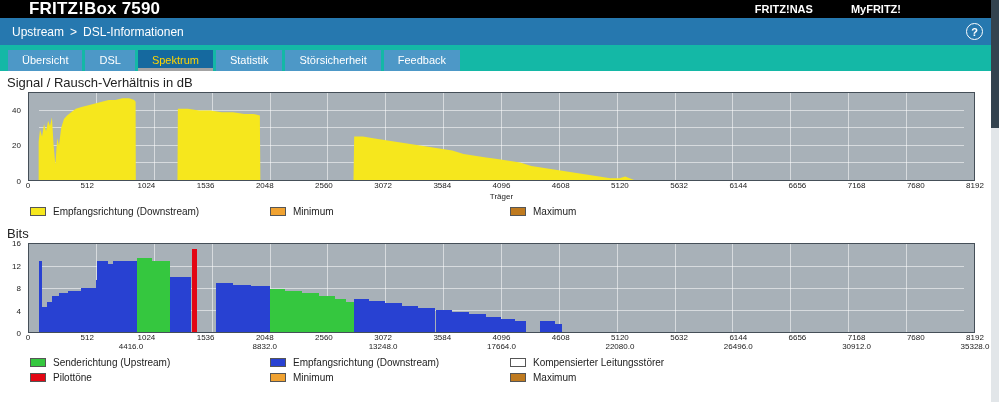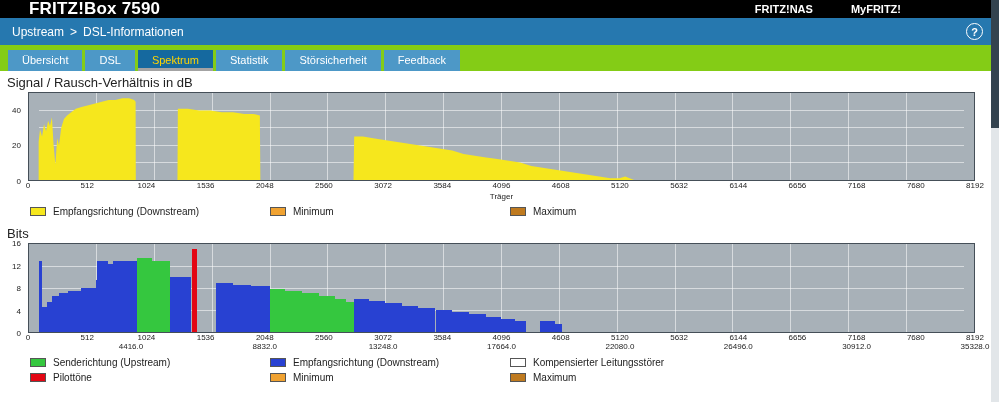--- a/index.html
+++ b/index.html
@@ -9,21 +9,21 @@
   .header { height: 18px; background: #000000; display: flex; align-items: center; justify-content: space-between; padding-left: 29px; }
   .brand { color: #fff; font-size: 17px; font-weight: bold; letter-spacing: .2px; }
   .header-links { display: flex; gap: 38px; margin-right: 98px; }
   .header-links span { color: #fff; font-size: 11px; font-weight: bold; cursor: pointer; }
 
   .breadcrumb { height: 27px; background: #2678af; display: flex; align-items: center; padding-left: 12px; color: #fff; font-size: 12px; gap: 6px; position: relative; }
   .crumb { cursor: default; }
   .crumb.link { cursor: pointer; }
   .help { position: absolute; right: 16px; top: 5px; width: 17px; height: 17px; border: 1px solid #fff; border-radius: 50%; color: #fff; font-size: 11px; font-weight: bold; display: flex; align-items: center; justify-content: center; cursor: pointer; }
 
-  .tabs { display: flex; gap: 3px; padding: 5px 0 0 8px; height: 26px; background: #84cc16; }
+  .tabs { display: flex; gap: 3px; padding: 5px 0 0 8px; height: 26px; background: #14b8a6; }
   .tab { background: #4d98c7; color: #fff; font-size: 11px; padding: 4px 14px; cursor: pointer; white-space: nowrap; }
   .tab.active { background: #15699f; color: #ffd400; padding-bottom: 1px; border-bottom: 3px solid #a3a3a3; }
 
   .chart { width: 999px; }
   .chart-title { font-size: 13px; color: #222; margin: 4px 0 2px 7px; }
   .chart .body { position: relative; margin-left: 28px; width: 947px; }
   svg.plot { display: block; background: #a8b1b8; border: 1px solid #454f58; }
   .ylabels { position: absolute; left: -28px; top: 0; width: 25px; height: 100%; }
   .ylabels span { position: absolute; right: 4px; font-size: 8px; color: #222; text-align: center; }
   .xlabels { position: relative; margin-left: 28px; width: 947px; height: 10px; }

